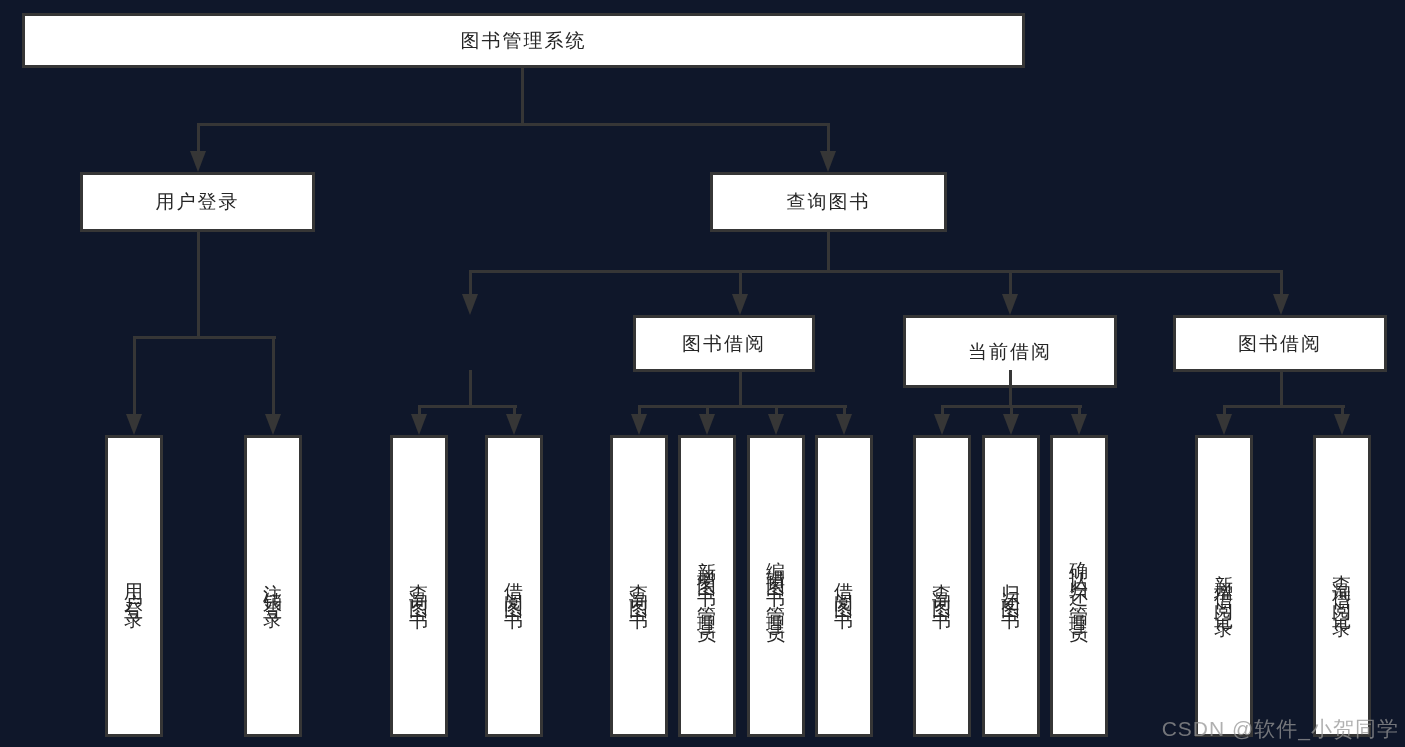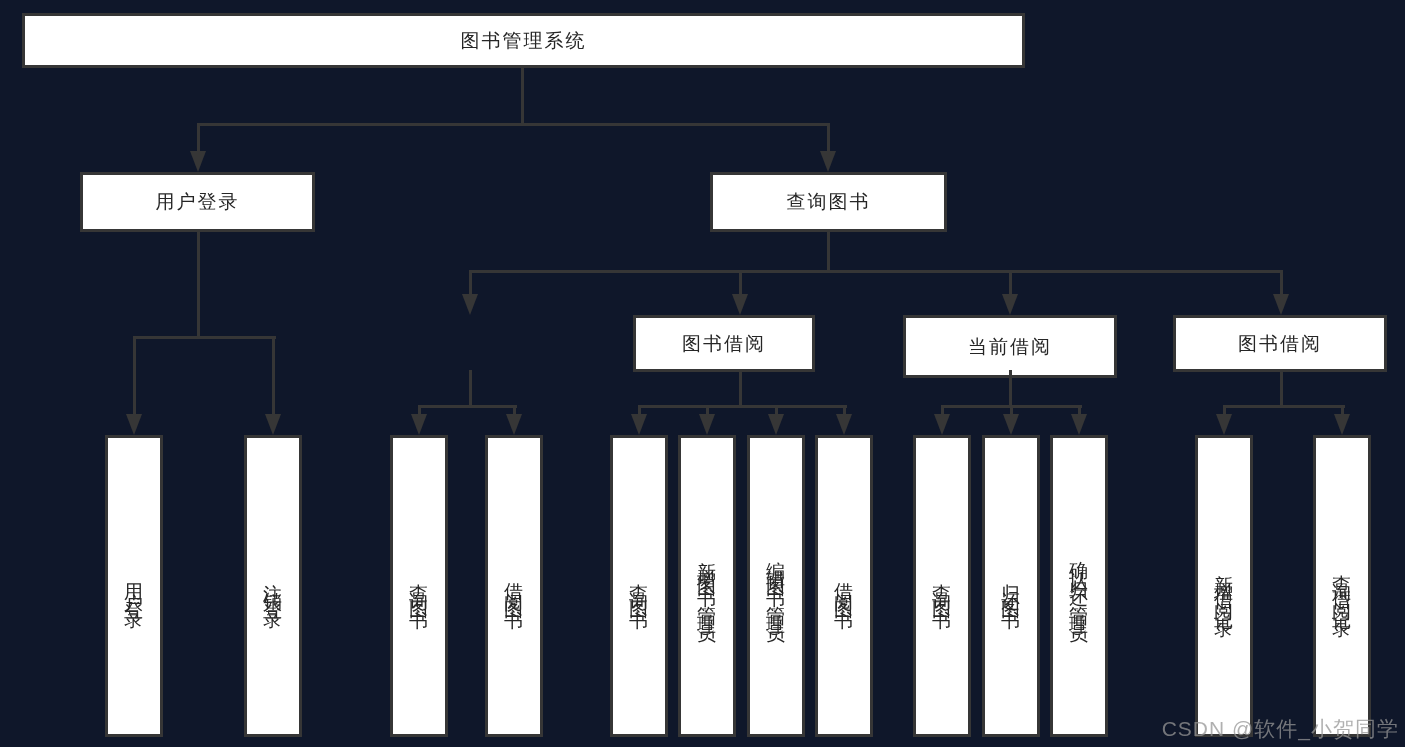--- a/index.html
+++ b/index.html
@@ -54,21 +54,21 @@
 <body>
 
 <div class="canvas">
 
   <div class="box" style="left:22px;top:13px;width:1003px;height:55px;">图书管理系统</div>
 
   <div class="box" style="left:80px;top:172px;width:235px;height:60px;">用户登录</div>
   <div class="box" style="left:710px;top:172px;width:237px;height:60px;">查询图书</div>
 
   <div class="box" style="left:633px;top:315px;width:182px;height:57px;">图书借阅</div>
-  <div class="box" style="left:903px;top:315px;width:214px;height:63px;">当前借阅</div>
+  <div class="box" style="left:903px;top:315px;width:214px;height:73px;">当前借阅</div>
   <div class="box" style="left:1173px;top:315px;width:214px;height:57px;">图书借阅</div>
 
   <div class="box leaf" style="left:105px;top:435px;width:58px;height:302px;">用户登录</div>
   <div class="box leaf" style="left:244px;top:435px;width:58px;height:302px;">注销登录</div>
 
   <div class="box leaf" style="left:390px;top:435px;width:58px;height:302px;">查询图书</div>
   <div class="box leaf" style="left:485px;top:435px;width:58px;height:302px;">借阅图书</div>
 
   <div class="box leaf" style="left:610px;top:435px;width:58px;height:302px;">查询图书</div>
   <div class="box leaf" style="left:678px;top:435px;width:58px;height:302px;">新增图书（管理员）</div>

